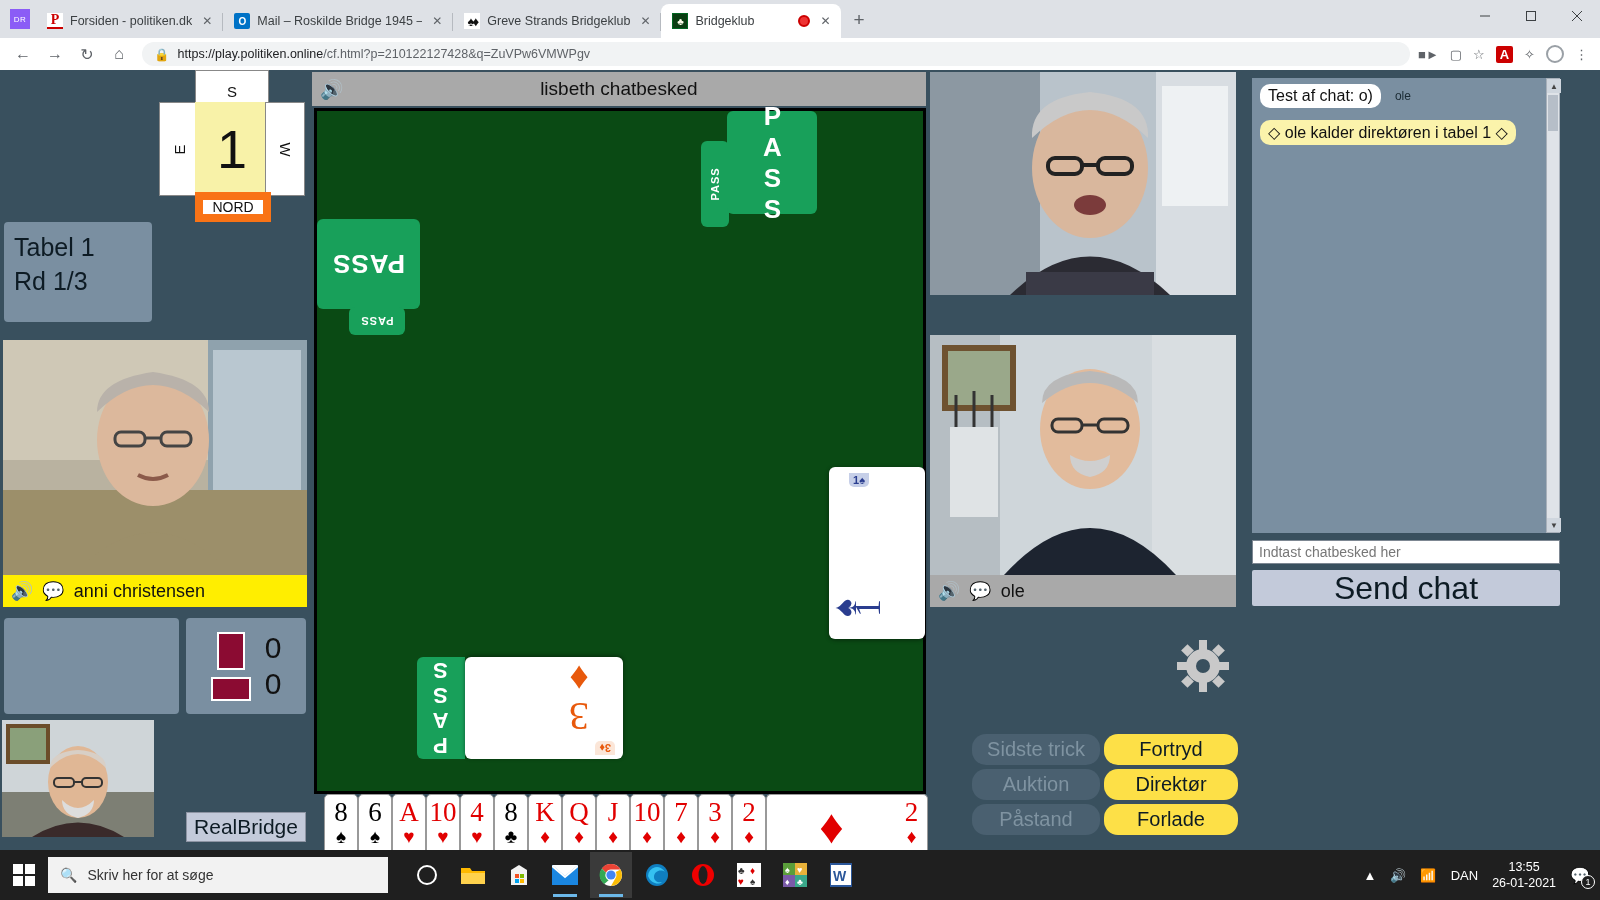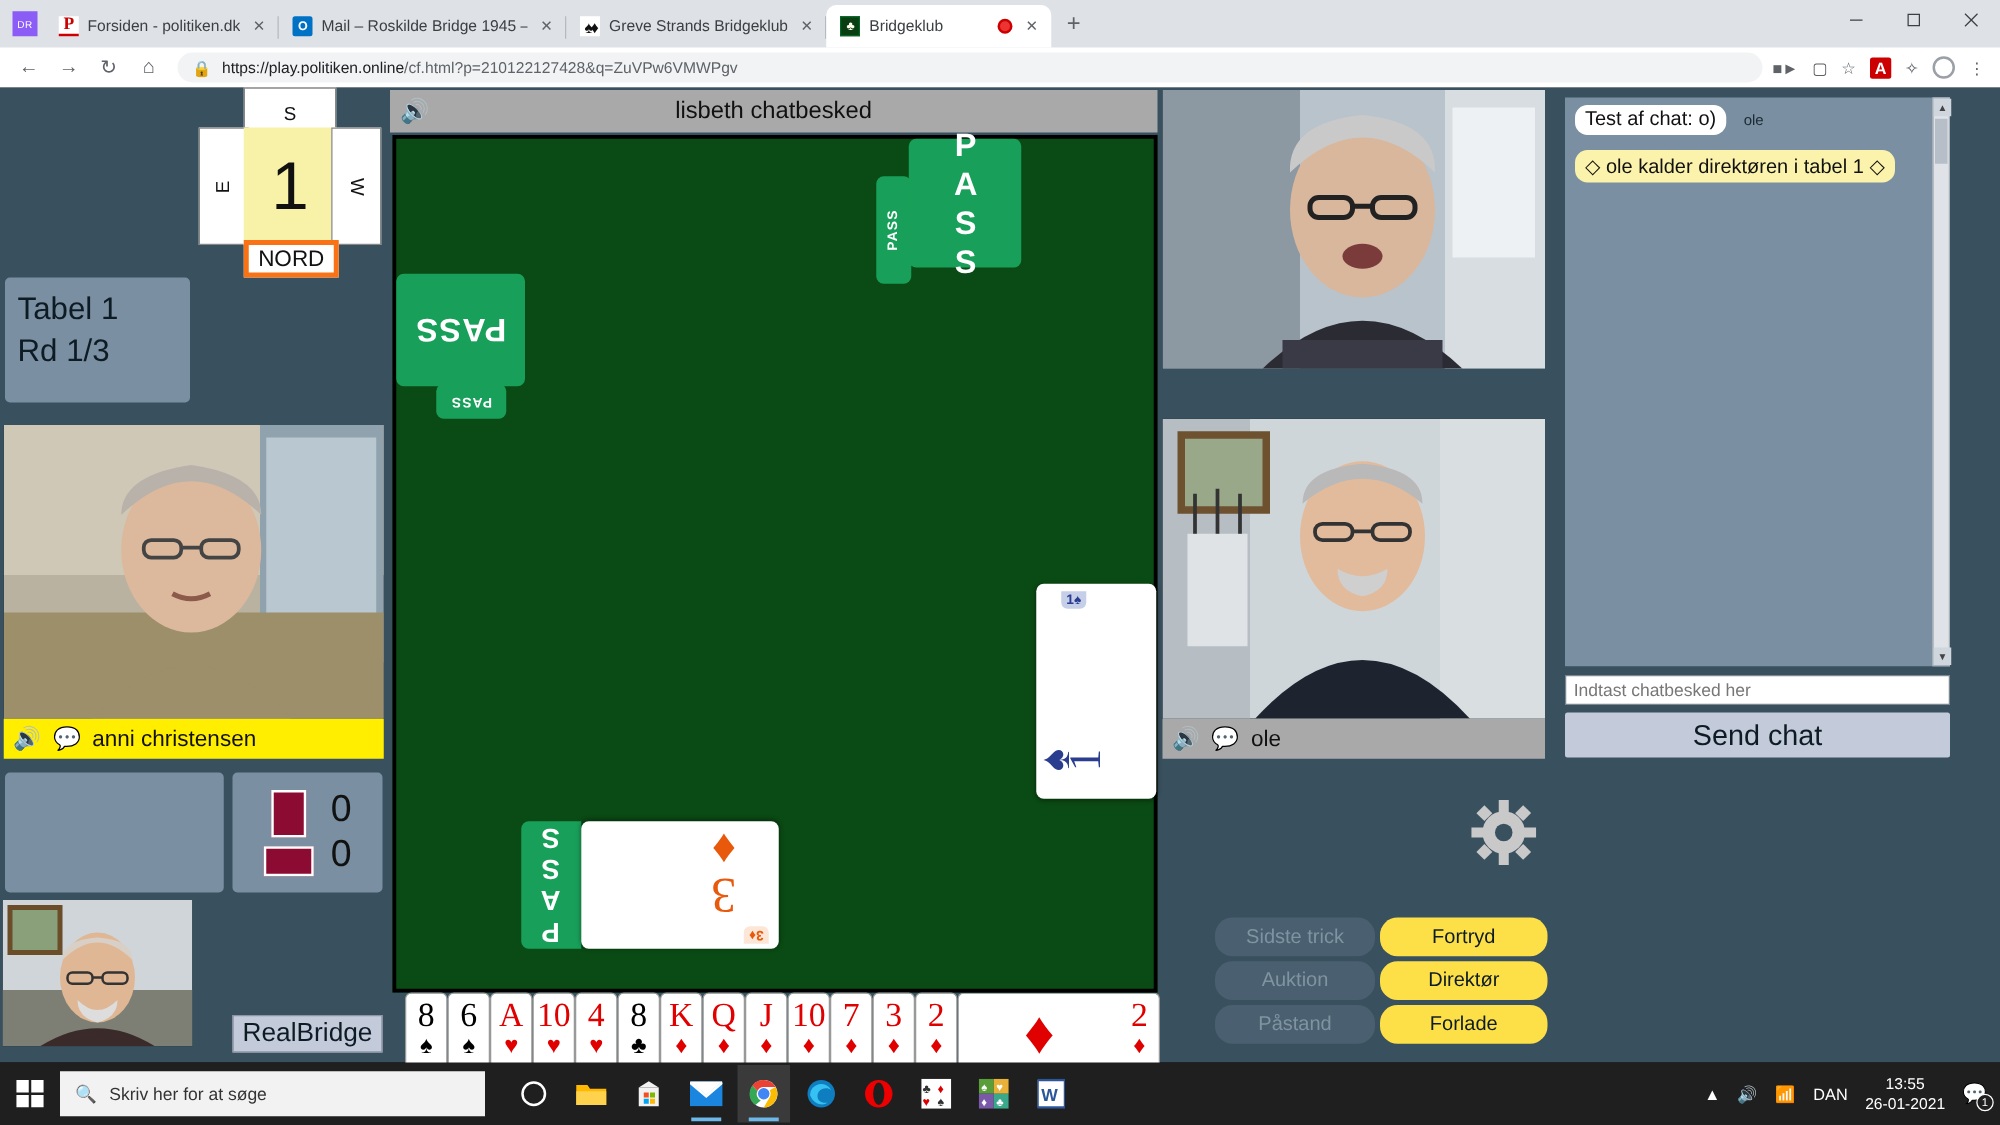--- a/index.html
+++ b/index.html
@@ -62,21 +62,21 @@
     width: 1600px; height: 780px; background: #39505e;
   }
 
   
   .leftcol { position: absolute; left: 0; top: 0; width: 312px; height: 780px; }
   .compass {
     position: absolute; left: 159px; top: 0; width: 146px; height: 148px;
   }
   .cp { position: absolute; background: #fff; border: 1px solid #888; display: flex; align-items: center; justify-content: center; font-size: 15px; color: #111; }
   .cp-n { left: 36px; top: 0; width: 74px; height: 42px; }
-  .cp-s { left: 36px; top: 122px; width: 76px; height: 30px; border: 4px solid #f97316; font-size: 18px; }
+  .cp-s { left: 36px; top: 122px; width: 76px; height: 30px; border: 8px solid #f97316; font-size: 14px; }
   .cp-w { left: 0; top: 32px; width: 40px; height: 94px; }
   .cp-e { left: 106px; top: 32px; width: 40px; height: 94px; }
   .cp-c { left: 36px; top: 32px; width: 74px; height: 94px; background: #f8f2a8; border: none; font-size: 54px; font-weight: 300; }
   .rot90 { transform: rotate(90deg); }
   .rotm90 { transform: rotate(-90deg); }
 
   .infobox {
     position: absolute; background: #7a8fa1; border-radius: 4px;
     color: #0d1b24;
   }
@@ -166,21 +166,21 @@
   .namebar.tr { left: 0; top: 505px; width: 306px; }
 
   .gear { position: absolute; left: 247px; top: 570px; width: 52px; height: 52px; }
 
   .btngrid {
     position: absolute; left: 42px; top: 664px; width: 266px;
     display: grid; grid-template-columns: 128px 134px; gap: 4px 4px;
   }
   .btn {
     height: 31px; display: flex; align-items: center; justify-content: center;
-    font-size: 16px; border-radius: 14px;
+    font-size: 20px; border-radius: 14px;
   }
   .btn.on { background: #fde047; color: #0d1b24; }
   .btn.off { background: #4a6070; color: #7f93a1; }
 
   
   .chatcol { position: absolute; left: 1248px; top: 0; width: 352px; height: 780px; }
   .chatpanel {
     position: absolute; left: 4px; top: 8px; width: 294px; height: 455px;
     background: #7a8fa1;
   }
@@ -198,21 +198,21 @@
   .msg.yellow { background: #fbf3ab; }
   .msgrow { display: flex; align-items: center; gap: 6px; }
   .msgauthor { font-size: 12px; color: #1a2a33; }
   .chatinput {
     position: absolute; left: 4px; top: 470px; width: 308px; height: 24px;
     background: #fff; border: 1px solid #7d8792; color: #777;
     font-size: 14px; display: flex; align-items: center; padding-left: 6px;
   }
   .sendchat {
     position: absolute; left: 4px; top: 500px; width: 308px; height: 36px;
-    background: #c3cada; color: #0d1b24; font-size: 23px;
+    background: #c3cada; color: #0d1b24; font-size: 32px;
     display: flex; align-items: center; justify-content: center; border-radius: 2px;
   }
 
   
   .taskbar {
     position: absolute; left: 0; top: 850px; width: 1600px; height: 50px;
     background: #1f1f1f; display: flex; align-items: center;
   }
   .startbtn { width: 48px; height: 50px; display: flex; align-items: center; justify-content: center; }
   .searchbox {

